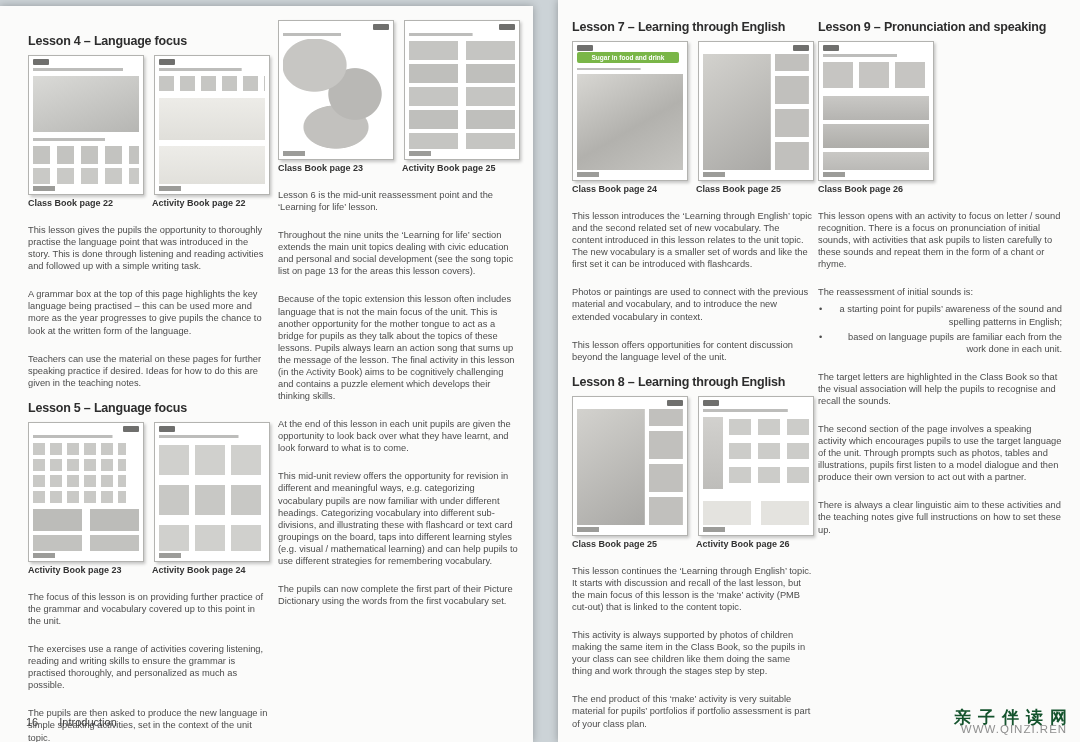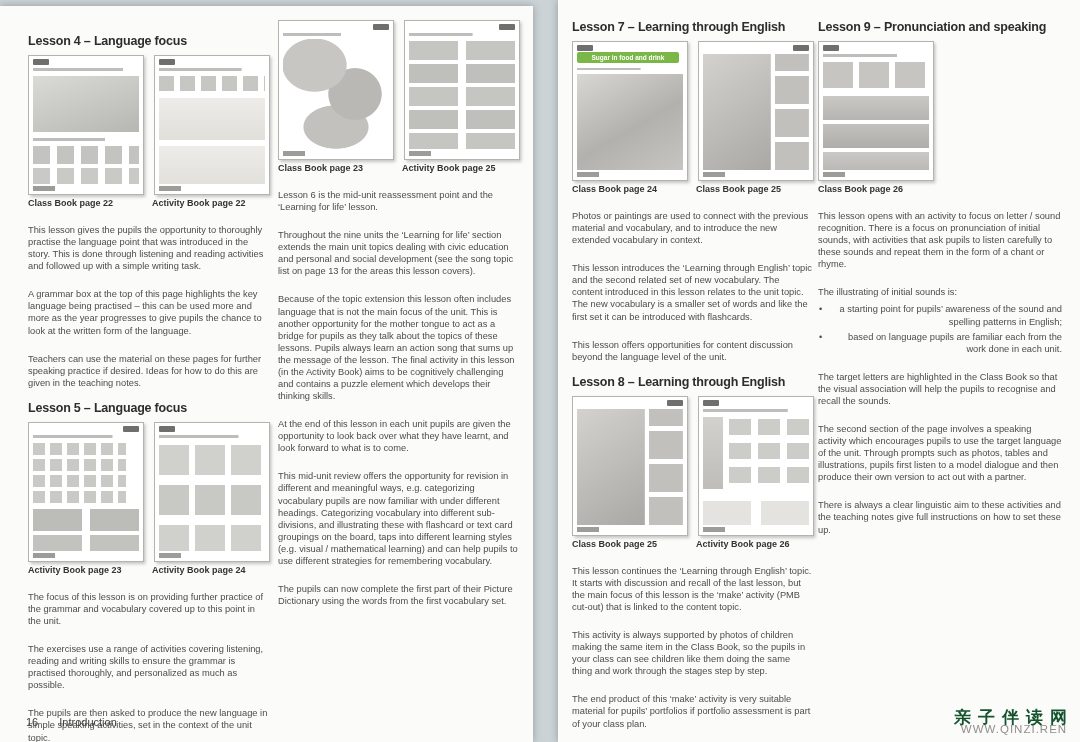--- a/index.html
+++ b/index.html
@@ -224,22 +224,22 @@
           <div class="art v-poster"></div>
         </div>
         <div class="thumb tab-r">
           <div class="art v-photostrip"></div>
         </div>
       </div>
       <div class="caption-row">
         <span class="caption">Class Book page 24</span>
         <span class="caption">Class Book page 25</span>
       </div>
+      <p class="body-text">This lesson introduces the ‘Learning through English’ topic and the second related set of new vocabulary. The content introduced in this lesson relates to the unit topic. The new vocabulary is a smaller set of words and like the first set it can be introduced with flashcards.</p>
       <p class="body-text">Photos or paintings are used to connect with the previous material and vocabulary, and to introduce the new extended vocabulary in context.</p>
-      <p class="body-text">This lesson introduces the ‘Learning through English’ topic and the second related set of new vocabulary. The content introduced in this lesson relates to the unit topic. The new vocabulary is a smaller set of words and like the first set it can be introduced with flashcards.</p>
       <p class="body-text">This lesson offers opportunities for content discussion beyond the language level of the unit.</p>
     </section>
 
     <section class="section2">
       <h2 class="lesson-heading">Lesson 8 – Learning through English</h2>
       <div class="thumb-row">
         <div class="thumb tab-r">
           <div class="art v-photostrip"></div>
         </div>
         <div class="thumb tab-l">
@@ -263,21 +263,21 @@
       <h2 class="lesson-heading">Lesson 9 – Pronunciation and speaking</h2>
       <div class="thumb-row">
         <div class="thumb tab-l">
           <div class="art v-chant"></div>
         </div>
       </div>
       <div class="caption-row">
         <span class="caption">Class Book page 26</span>
       </div>
       <p class="body-text">This lesson opens with an activity to focus on letter / sound recognition. There is a focus on pronunciation of initial sounds, with activities that ask pupils to listen carefully to these sounds and repeat them in the form of a chant or rhyme.</p>
-      <p class="body-text">The illustrating of initial sounds is:</p>
+      <p class="body-text">The reassessment of initial sounds is:</p>
       <ul class="bullets">
         <li>a starting point for pupils’ awareness of the sound and spelling patterns in English;</li>
         <li>based on language pupils are familiar each from the work done in each unit.</li>
       </ul>
       <p class="body-text">The target letters are highlighted in the Class Book so that the visual association will help the pupils to recognise and recall the sounds.</p>
       <p class="body-text">The second section of the page involves a speaking activity which encourages pupils to use the target language of the unit. Through prompts such as photos, tables and illustrations, pupils first listen to a model dialogue and then produce their own version to act out with a partner.</p>
       <p class="body-text">There is always a clear linguistic aim to these activities and the teaching notes give full instructions on how to set these up.</p>
     </section>
 
   </div>

